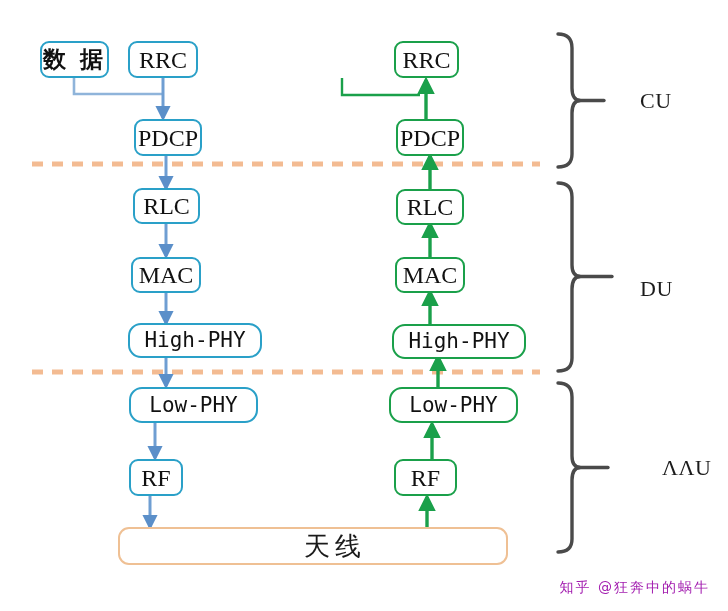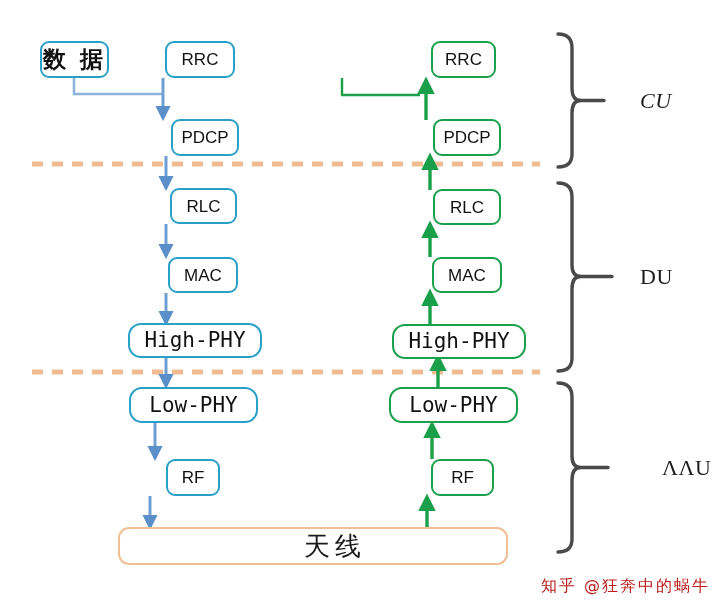--- a/index.html
+++ b/index.html
@@ -38,23 +38,22 @@
   .node.green {
     border-color: #1aa04a;
   }
   .node.antenna {
     border-color: #efc094;
     border-width: 2px;
     border-radius: 11px;
     padding-left: 44px;
   }
   .lat {
-    font-family: Liberation Sans, sans-serif;
-    font-size: 17px;
-    margin-left: 37px;
+    font-family: Liberation Serif, serif;
+    font-size: 24px;
   }
   .mono {
     font-family: "DejaVu Sans Mono", "Liberation Mono", monospace;
     font-size: 21px;
     letter-spacing: 0px;
     border-radius: 13px;
   }
   .cjk {
     font-family: "DejaVu Sans", sans-serif;
     font-size: 23px;
@@ -74,22 +73,22 @@
     font-size: 22px;
     color: #1b1b1b;
     letter-spacing: 0.5px;
     white-space: nowrap;
   }
   .watermark {
     position: absolute;
     right: 18px;
     bottom: 14px;
     font-family: "DejaVu Sans", sans-serif;
-    font-size: 16px;
-    color: #b91c1c;
+    font-size: 14px;
+    color: #a21caf;
     letter-spacing: 2px;
     white-space: nowrap;
     user-select: none;
   }
 </style>
 </head>
 <body>
 
 <div id="canvas">
 
@@ -227,19 +226,19 @@
   </div>
 
   <div class="node green lat" style="left:394px; top:459px; width:63px; height:37px;">
     <span>RF</span>
   </div>
 
   <div class="node antenna cjk-big" style="left:118px; top:527px; width:390px; height:38px;">
     <span>天线</span>
   </div>
 
-  <div class="brace-label" style="left:640px; top:88px;font-style:italic;">CU</div>
-  <div class="brace-label" style="left:640px; top:264px;">DU</div>
+  <div class="brace-label" style="left:640px; top:88px;">CU</div>
+  <div class="brace-label" style="left:640px; top:276px;">DU</div>
   <div class="brace-label" style="left:626px; top:455px;margin-left:36px;">ΛΛU</div>
 
   <div class="watermark">知乎 @狂奔中的蜗牛</div>
 
 </div>
 
 </body></html>

